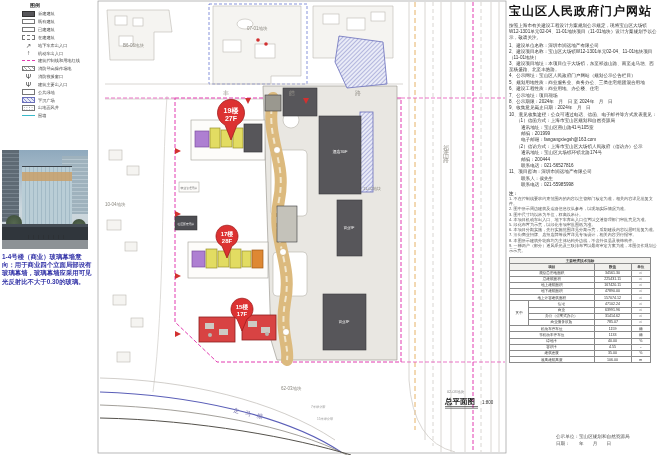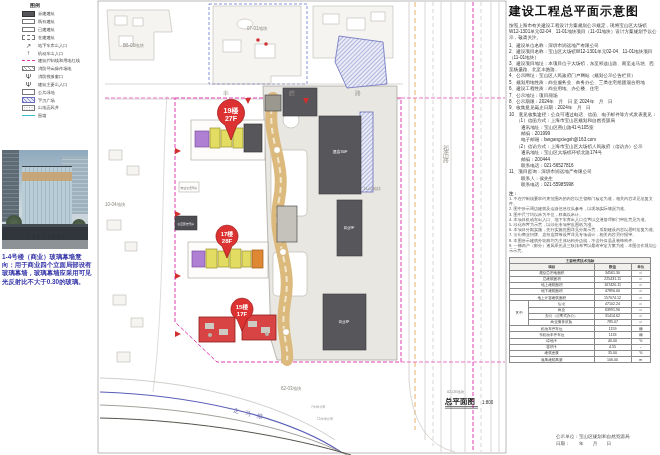--- a/index.html
+++ b/index.html
@@ -314,21 +314,21 @@
     </g>
     <g transform="translate(147,310)">
       <path d="M0,21 L-5,9 A11,11 0 1 1 5,9 Z" fill="#dc3232" stroke="#a21d1d" stroke-width="0.8"></path>
       <text x="0" y="-1.5" font-size="6" font-weight="bold" fill="#fff" text-anchor="middle">15楼</text>
       <text x="0" y="5.8" font-size="6" font-weight="bold" fill="#fff" text-anchor="middle">17F</text>
     </g>
   </svg>
   </div>
 
   <div class="panel">
-    <div class="panel-title">建设工程总平面示意图</div>
+    <div class="panel-title">宝山区人民政府门户网站</div>
     <div class="intro">按照上海市有关建设工程设计方案规划公示规定，现将宝山区大场镇W12-1301单元02-04、11-01地块项目（11-01地块）设计方案规划予以公示，敬请关注。</div>
     <div>
         <div class="ln ind0">1、建设单位名称：深圳市润远地产有限公司</div>
         <div class="ln ind0">2、建设项目名称：宝山区大场镇W12-1301单元02-04、11-01地块项目（11-01地块）</div>
         <div class="ln ind0">3、建设项目地址：本项目位于大场镇，东至祁连山路、南至走马塘、西至杨盛路、北至丰皓路。</div>
         <div class="ln ind0">4、公示网址：宝山区人民政府门户网站（规划公示公告栏目）</div>
         <div class="ln ind0">5、规划用地性质：商业服务业、商务办公、三类住宅组团混合用地</div>
         <div class="ln ind0">6、建设工程性质：商业用地、办公楼、住宅</div>
         <div class="ln ind0">7、公示地址：项目现场</div>
         <div class="ln ind0">8、公示期限：2024年　月　日 至 2024年　月　日</div>

